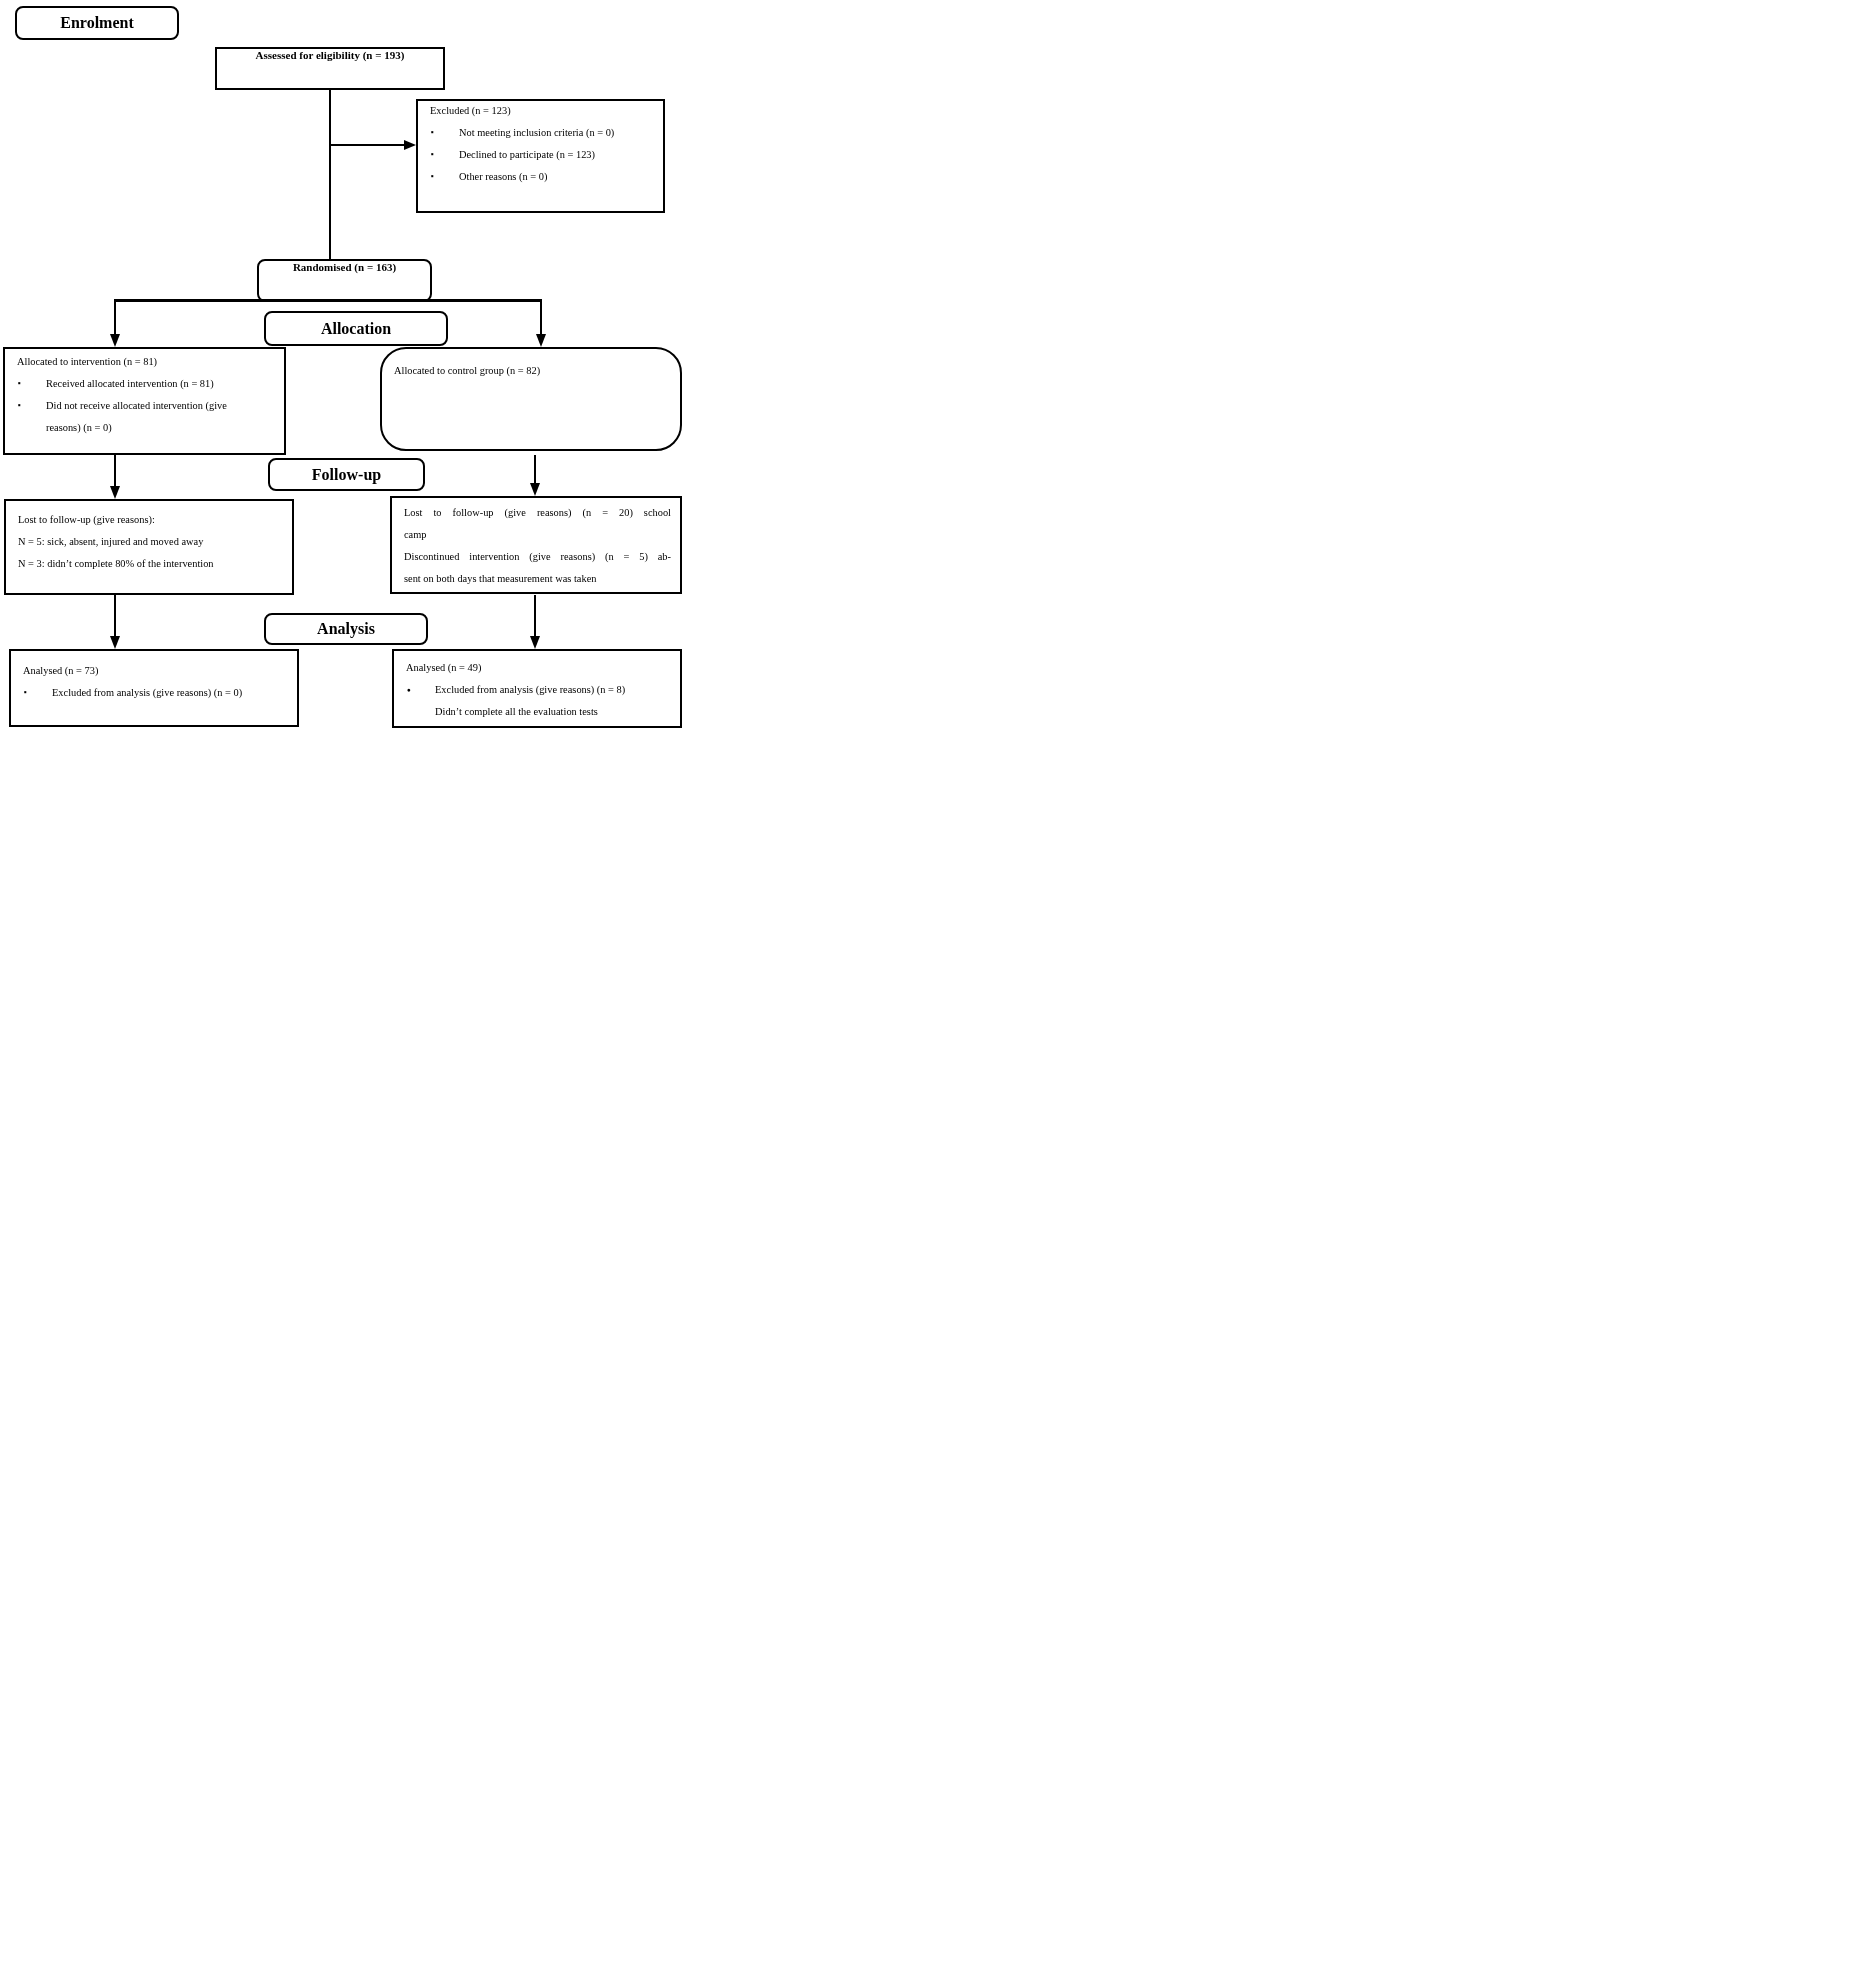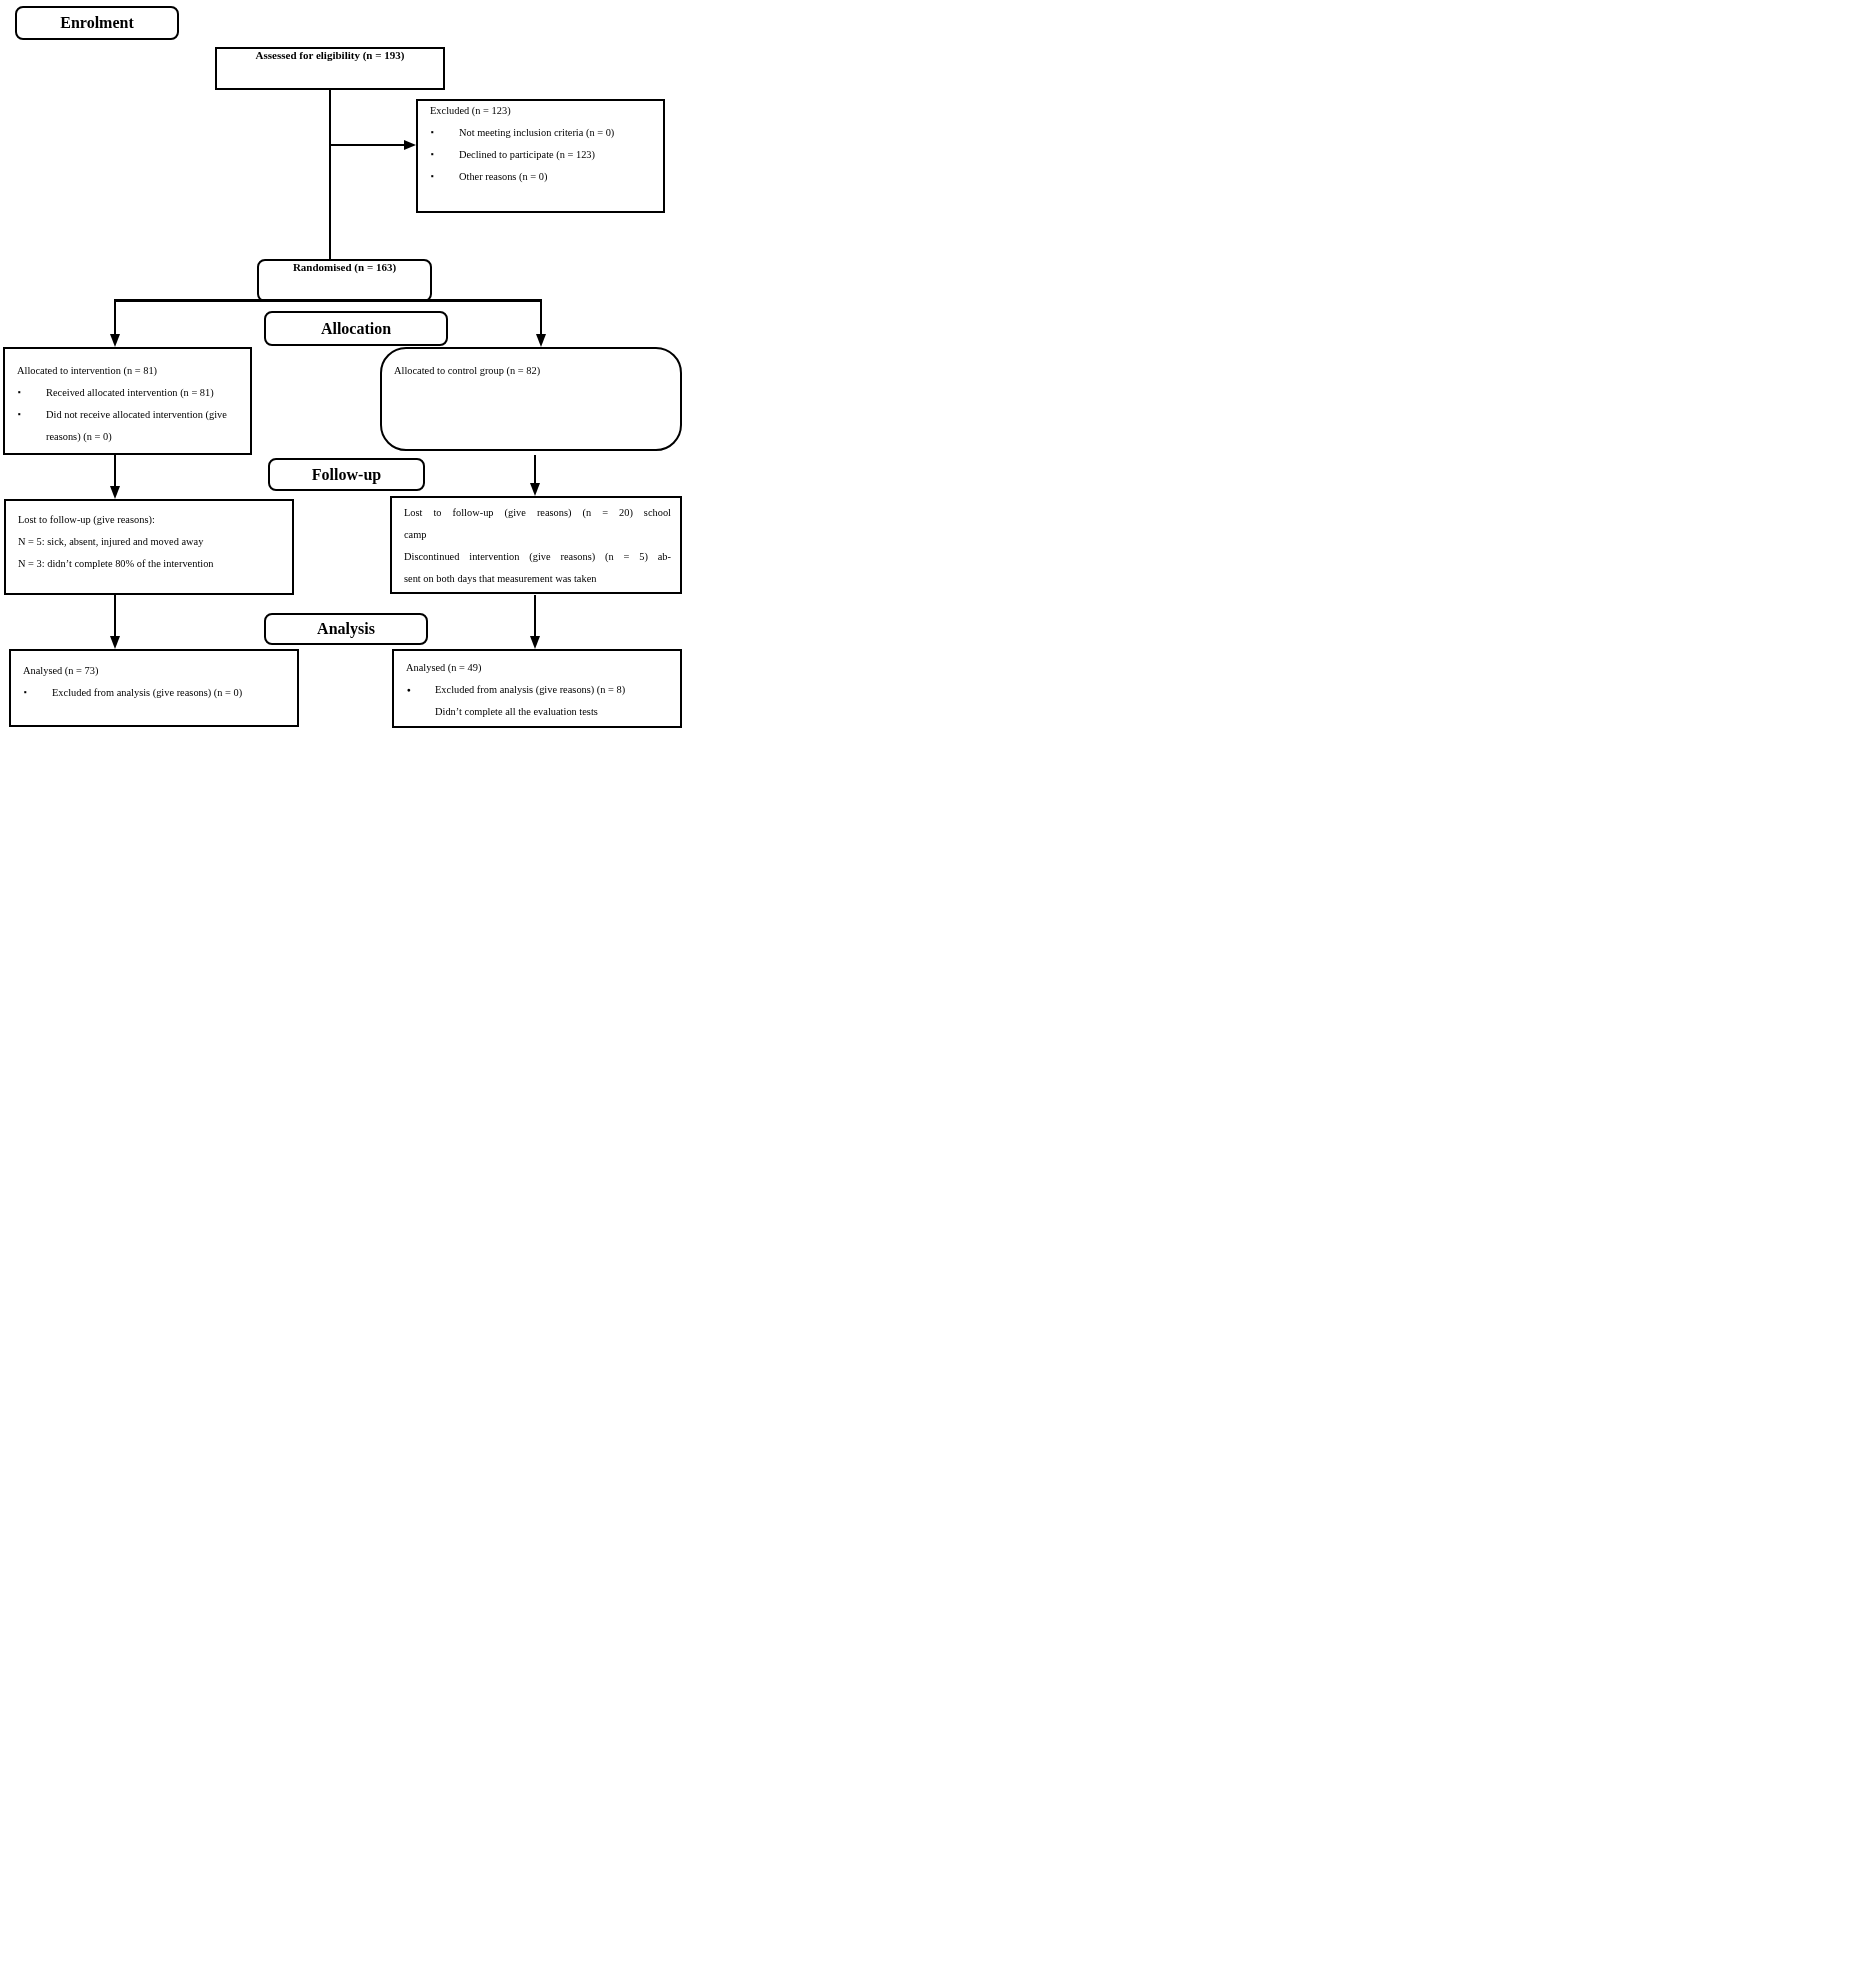--- a/index.html
+++ b/index.html
@@ -121,21 +121,21 @@
   <div class="branch" style="left:115px; top:299px; width:426px;"></div>
   <div class="vline" style="left:114px; top:299px; height:36px;"></div>
   <div class="head-down" style="left:110px; top:334px;"></div>
   <div class="vline" style="left:540px; top:299px; height:36px;"></div>
   <div class="head-down" style="left:536px; top:334px;"></div>
 
   <div class="box stage" style="left:264px; top:311px; width:184px; height:35px;">
     <span>Allocation</span>
   </div>
 
-  <div class="box content" style="left:3px; top:347px; width:249px; height:108px; padding-top:16px;">
+  <div class="box content" style="left:3px; top:347px; width:283px; height:108px; padding-top:7px;">
     <div class="line">Allocated to intervention (n = 81)</div>
     <div class="row">
       <span class="bullet">▪</span>
       <span class="btext">Received allocated intervention (n = 81)</span>
     </div>
     <div class="row">
       <span class="bullet">▪</span>
       <span class="btext">Did not receive allocated intervention (give</span>
     </div>
     <div class="row">

